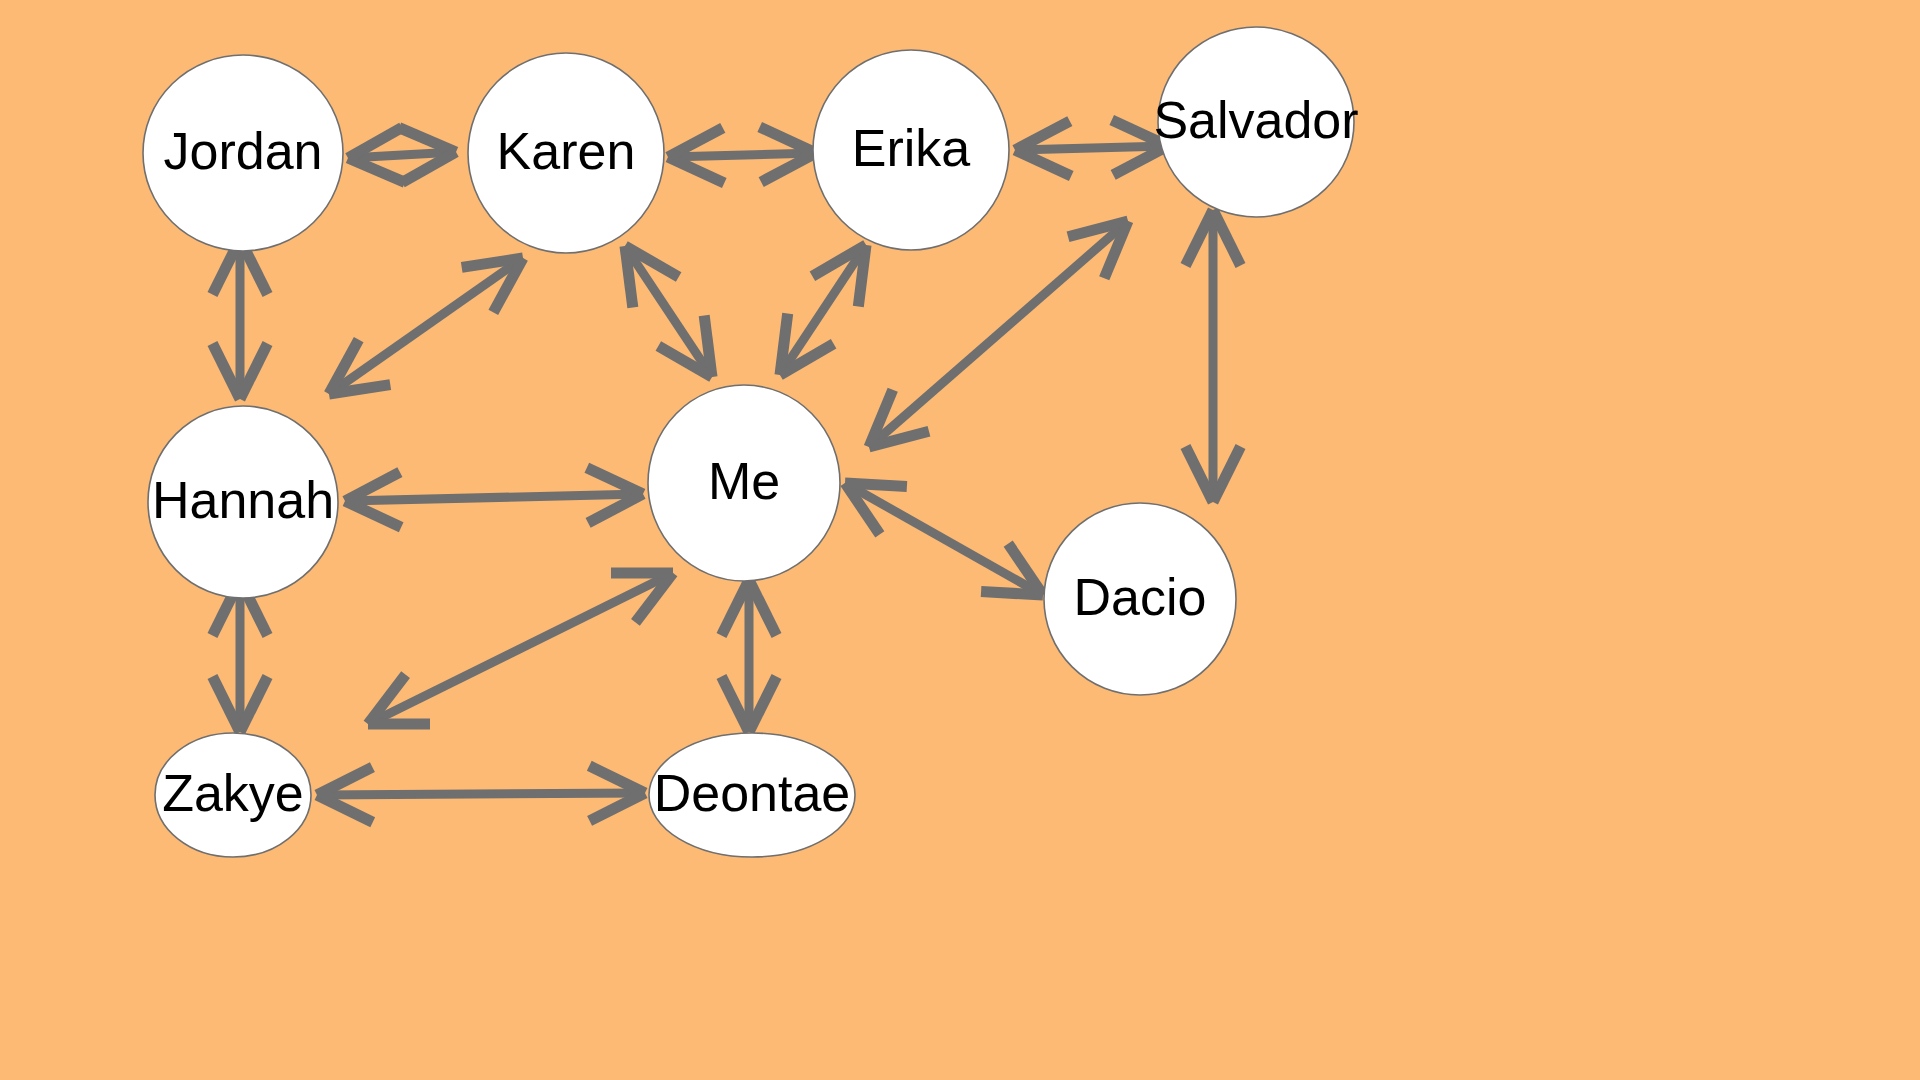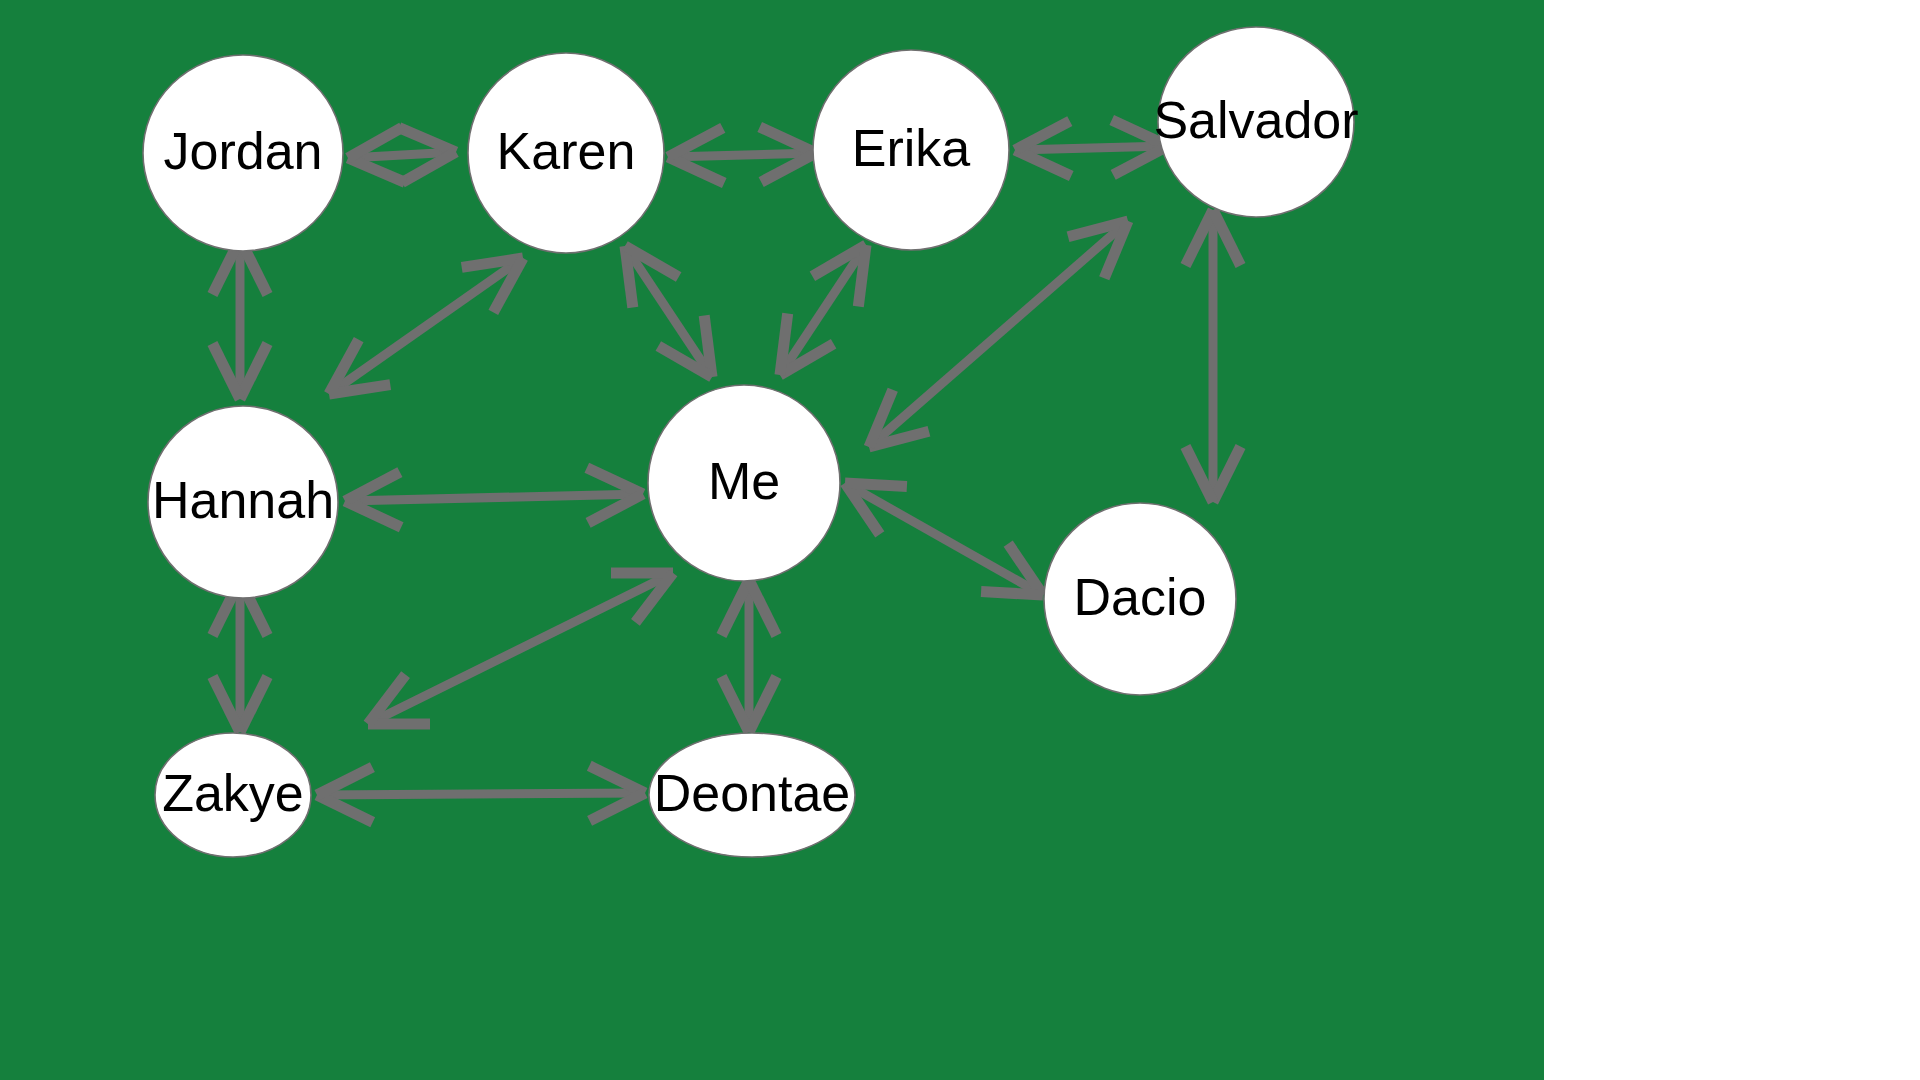--- a/index.html
+++ b/index.html
@@ -2,23 +2,23 @@
 <html><head>
 <meta charset="utf-8">
 <style>
   html, body {
     margin: 0;
     padding: 0;
     background: #ffffff;
   }
   #stage {
     position: relative;
-    width: 1544px;
+    width: 1920px;
     height: 1080px;
-    background: #15803d;
+    background: #fdba74;
     overflow: hidden;
     font-family: "Liberation Sans", sans-serif;
   }
   #graph-svg {
     position: absolute;
     top: 0;
     left: 0;
     width: 1920px;
     height: 1080px;
   }

